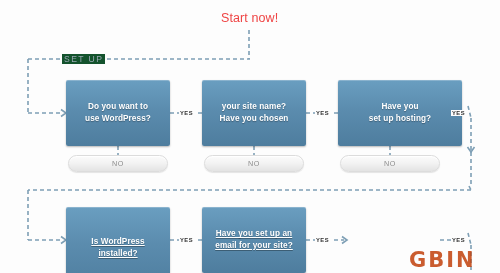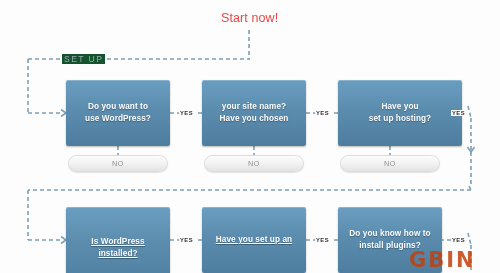--- a/index.html
+++ b/index.html
@@ -211,29 +211,24 @@
   <div class="dbox" style="left:66px; top:207px; width:104px; height:82px;text-decoration:underline;">
     <div>
       <span>Is WordPress</span>
       <span>installed?</span>
     </div>
   </div>
 
   <div class="dbox" style="left:202px; top:207px; width:104px; height:66px;text-decoration:underline;">
     <div>
       <span>Have you set up an</span>
-    </div>
-  </div>
-
-  <div class="dbox" style="left:338px; top:207px; width:104px; height:66px;">
-    <div>
-      <span>Do you know how to</span>
-      <span>install plugins?</span>
-    </div>
-  </div>
+      <span>email for your site?</span>
+    </div>
+  </div>
+
 
   <div class="flabel yes-label" style="left:179px; top:237px;">YES</div>
   <div class="flabel yes-label" style="left:315px; top:237px;">YES</div>
   <div class="flabel yes-label" style="left:451px; top:237px;">YES</div>
 
   <div id="watermark" style="left:409px; top:248px;">GBIN</div>
 
 </div>
 
 </body></html>

